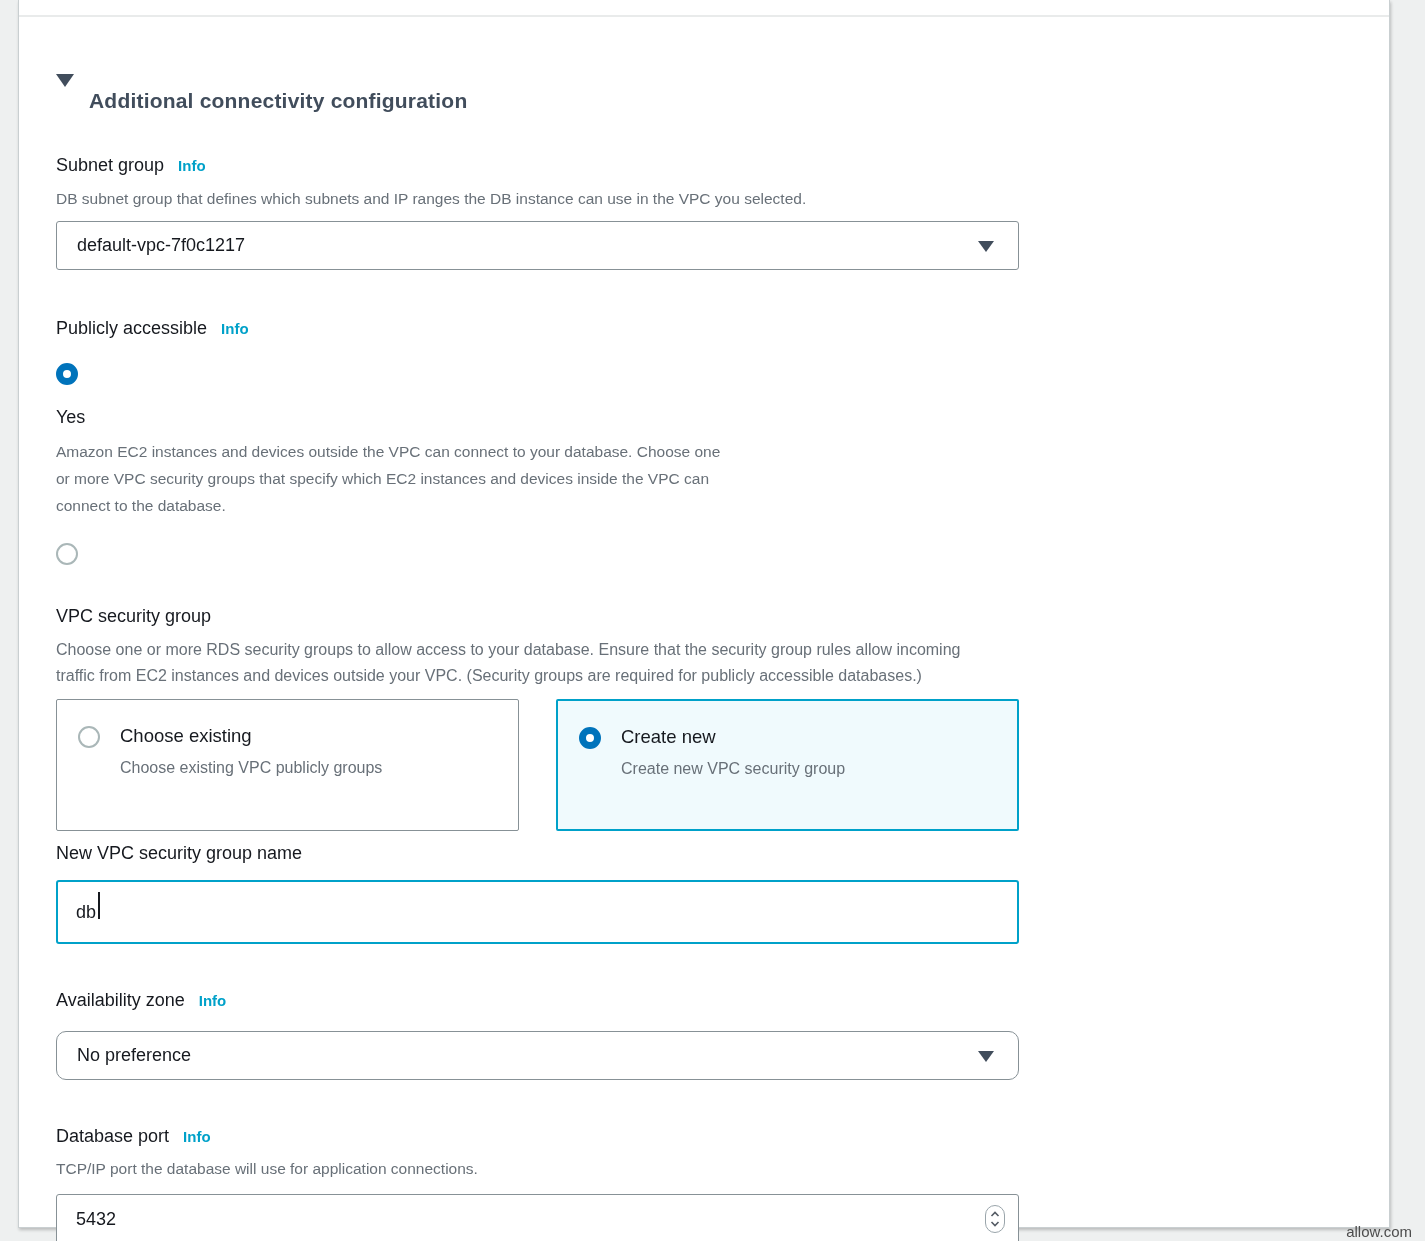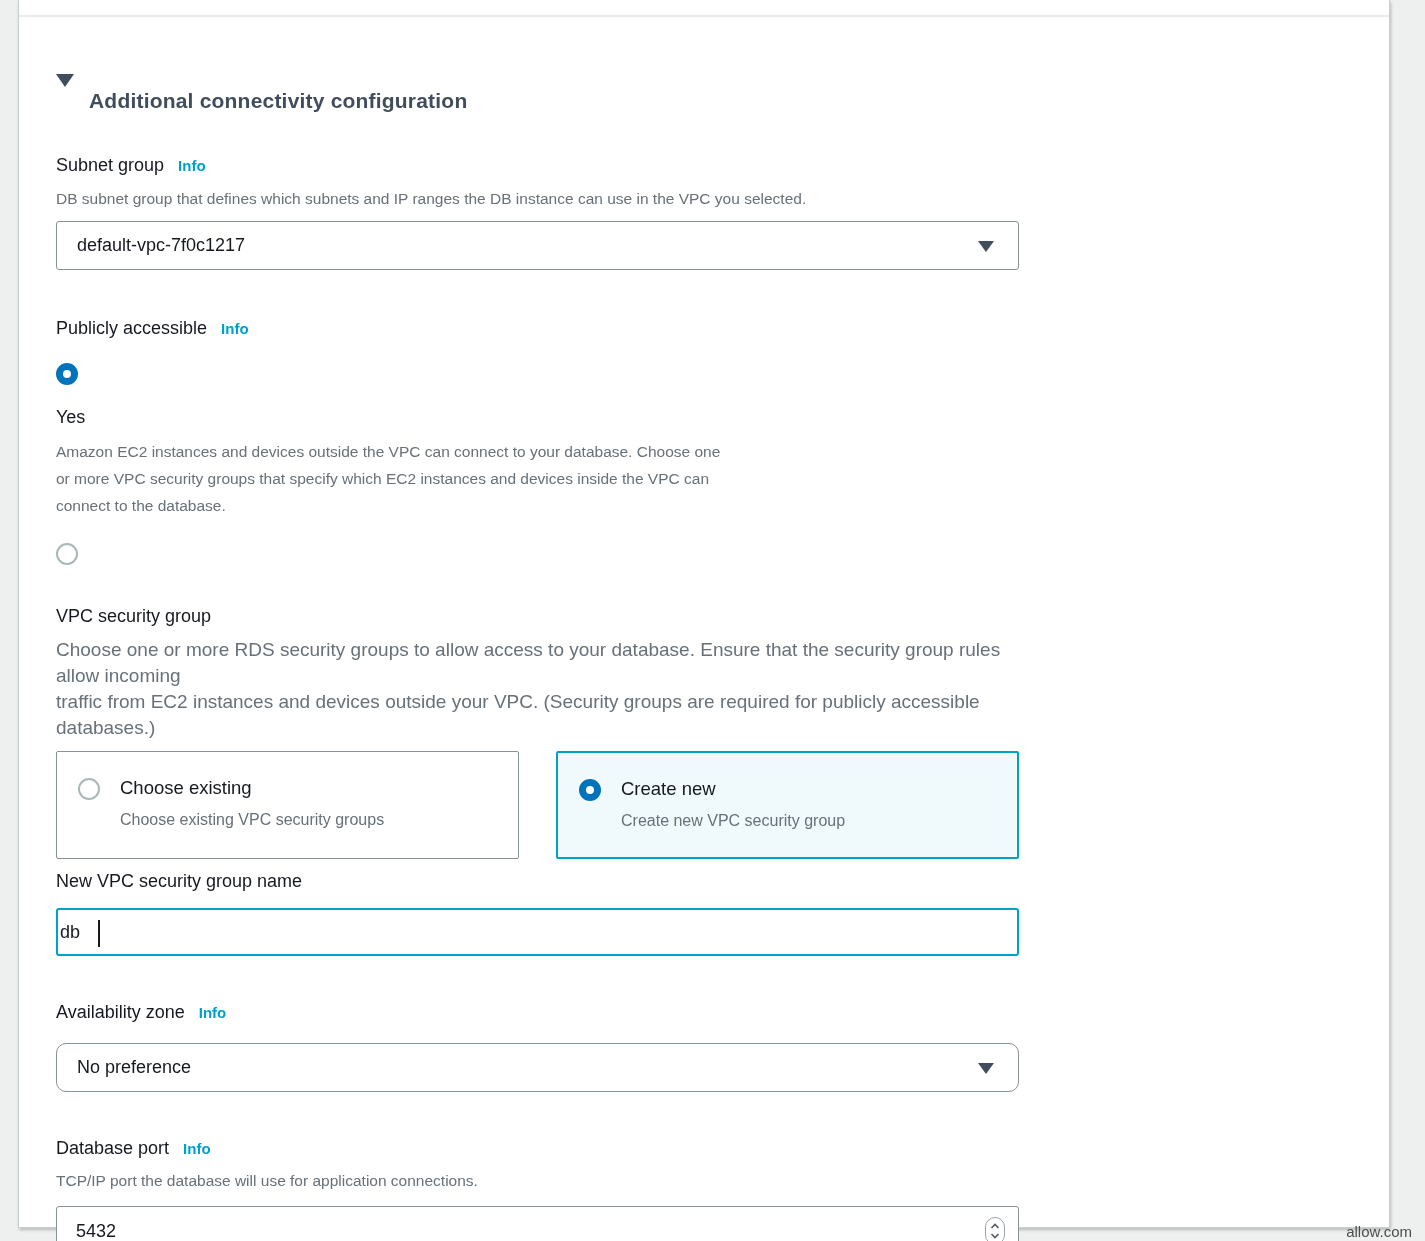--- a/index.html
+++ b/index.html
@@ -81,46 +81,46 @@
   .radio.checked { border:7px solid #0073bb; }
   .radio.unchecked { border:2px solid #aab7b8; }
   .radio-texts { display:flex; flex-direction:column; }
   .radio-title { font-size:18px; color:#16191f; line-height:25px; cursor:pointer; }
   .radio-desc {
     font-size:15.5px; color:#687078; line-height:27px;
     white-space:pre-line; margin-top:8px;
   }
 
   .group-label { margin-top:39px; font-size:18px; color:#16191f; line-height:25px; }
-  .group-desc { margin-top:8px; font-size:19px; color:#687078; line-height:26px; white-space:pre-line; }
+  .group-desc { margin-top:8px; font-size:16px; color:#687078; line-height:26px; white-space:pre-line; }
 
   .cards-row { margin-top:10px; display:flex; gap:37px; }
   .option-card {
-    width:463px; height:108px;
+    width:463px; height:132px;
     border:1px solid #879196; border-radius:2px;
     background:#fff;
     display:flex; gap:20px;
     padding:24px 0 0 21px;
     cursor:pointer;
   }
   .option-card.selected {
     border:2px solid #00a1c9;
     background:#f0fafd;
   }
   .card-title { font-size:18.5px; color:#16191f; line-height:24px; }
   .card-sub { font-size:16px; color:#687078; line-height:24px; margin-top:8px; }
 
   .sg-name-label { margin-top:10px; font-size:18px; color:#16191f; line-height:24px; }
   .text-input-wrap { position:relative; margin-top:15px; }
   .text-input {
-    width:963px; height:48px;
+    width:963px; height:64px;
     border:2px solid #00a1c9; border-radius:3px;
     font-family:"Liberation Sans", sans-serif;
     font-size:18px; color:#16191f;
-    padding-left:2px; background:#fff;
+    padding-left:18px; background:#fff;
     outline:none;
   }
   .caret-bar {
     position:absolute; left:42px; top:12px;
     width:1.5px; height:27px; background:#16191f;
   }
 
   .number-input-wrap { position:relative; margin-top:12px; }
   .number-input {
     width:963px; height:50px;
@@ -186,21 +186,21 @@
 
     <div class="group-label">VPC security group</div>
     <div class="group-desc">Choose one or more RDS security groups to allow access to your database. Ensure that the security group rules allow incoming
 traffic from EC2 instances and devices outside your VPC. (Security groups are required for publicly accessible databases.)</div>
 
     <div class="cards-row">
       <div class="option-card">
         <span class="radio unchecked"></span>
         <span class="radio-texts">
           <span class="card-title">Choose existing</span>
-          <span class="card-sub">Choose existing VPC security groups</span>
+          <span class="card-sub">Choose existing VPC publicly groups</span>
         </span>
       </div>
       <div class="option-card selected">
         <span class="radio checked"></span>
         <span class="radio-texts">
           <span class="card-title">Create new</span>
           <span class="card-sub">Create new VPC security group</span>
         </span>
       </div>
     </div>

